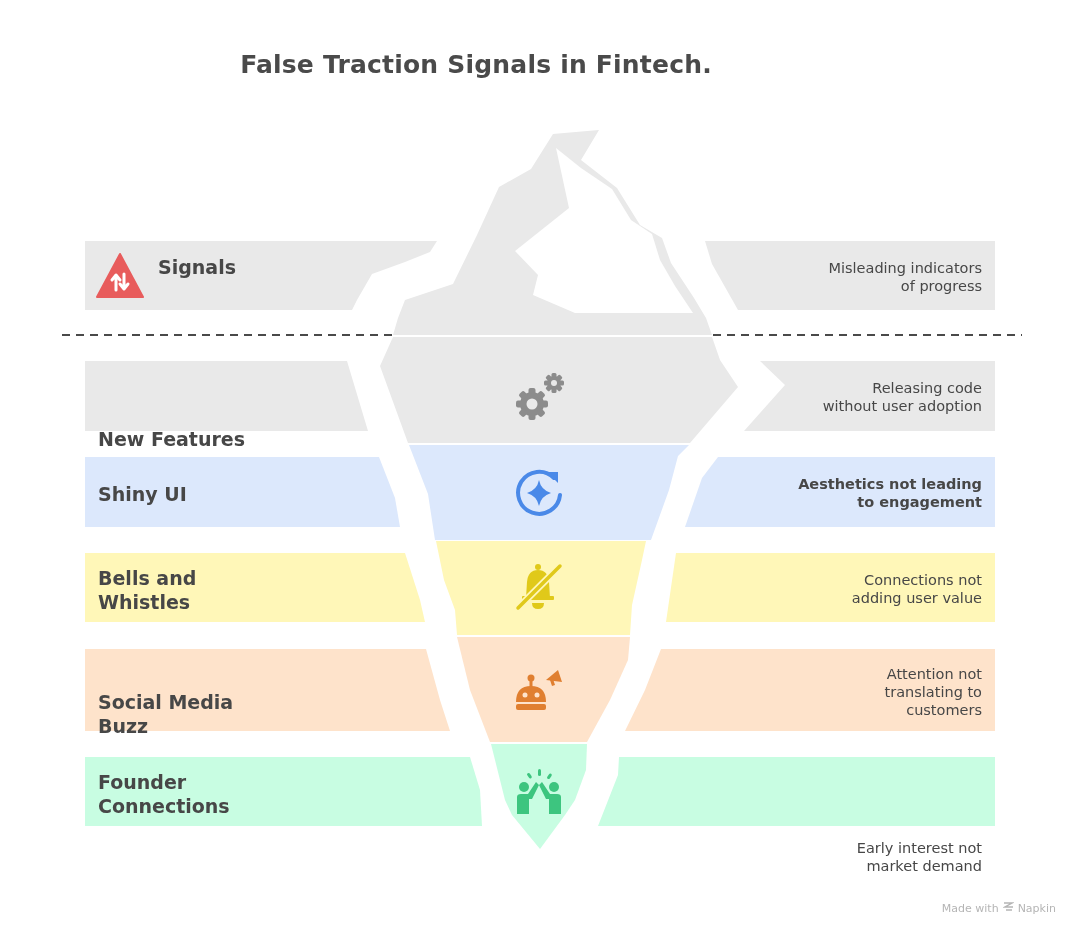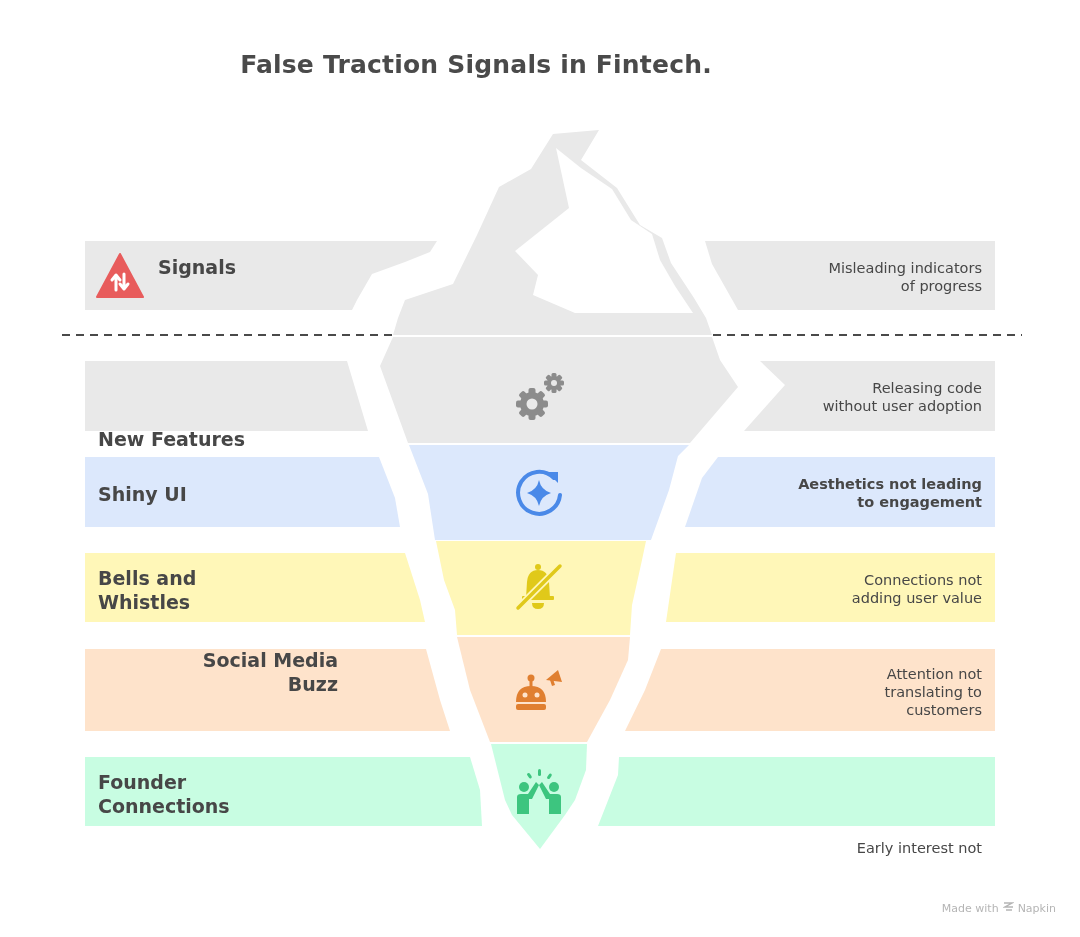--- a/index.html
+++ b/index.html
@@ -137,21 +137,21 @@
     </g>
     <line x1="4" y1="46" x2="46" y2="4" stroke="#fff7b8" stroke-width="7"></line>
     <line x1="4" y1="46" x2="46" y2="4" stroke="#e0c91a" stroke-width="3.5" stroke-linecap="round"></line>
   </svg>
 </div>
 <div class="desc" style="top:571px;">
   <div>Connections not</div>
   <div>adding user value</div>
 </div>
 
-<div class="lbl" style="top:648px;text-align:right;">
+<div class="lbl" style="top:690px;">
   <div>Social Media</div>
   <div>Buzz</div>
 </div>
 <div class="icon" style="left:514px;top:664px;">
   <svg width="54" height="54" viewBox="0 0 54 54">
     <g fill="#e07f30">
       <circle cx="17" cy="14" r="3.5"></circle>
       <rect x="15.5" y="14" width="3" height="9"></rect>
       <path d="M2 38 Q2 22 17 22 Q32 22 32 38 Z"></path>
       <rect x="2" y="40" width="30" height="6" rx="2"></rect>
@@ -180,20 +180,21 @@
       <rect x="34" y="6" width="3" height="6" rx="1.5" transform="rotate(35 35 9)"></rect>
       <circle cx="10" cy="20" r="5"></circle>
       <circle cx="40" cy="20" r="5"></circle>
       <path d="M3 47 V30 Q3 27 7 27 H14 L22 15 L25 18 L18 32 H15 V47 Z"></path>
       <path d="M47 47 V30 Q47 27 43 27 H36 L28 15 L25 18 L32 32 H35 V47 Z"></path>
     </g>
   </svg>
 </div>
 <div class="desc" style="top:801px;margin-top:38px;">
   <div>Early interest not</div>
+  <div>market demand</div>
 </div>
 
 <div class="footer">
   <span>Made with</span>
   <span>
     <svg width="11" height="11" viewBox="0 0 11 11">
         <path d="M1 2 H9 L2 6 H10 M3 9 H9" stroke="#b5b5b5" stroke-width="1.4" fill="none"></path>
       </svg>
   </span>
   <span>Napkin</span>

